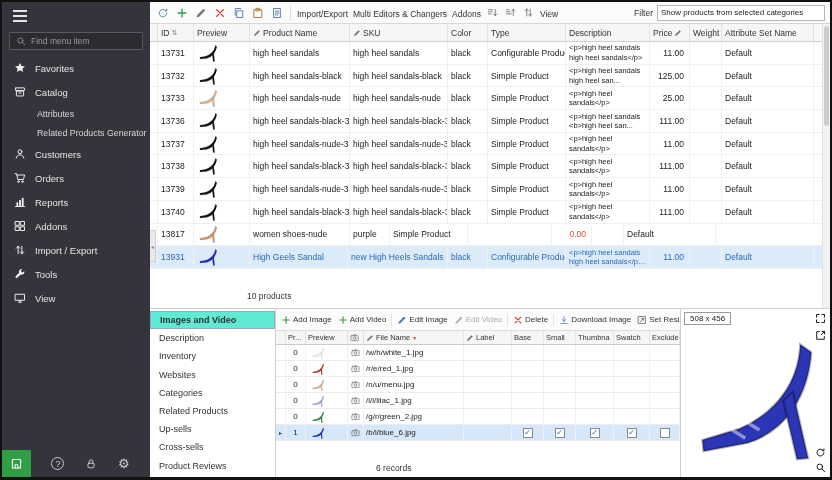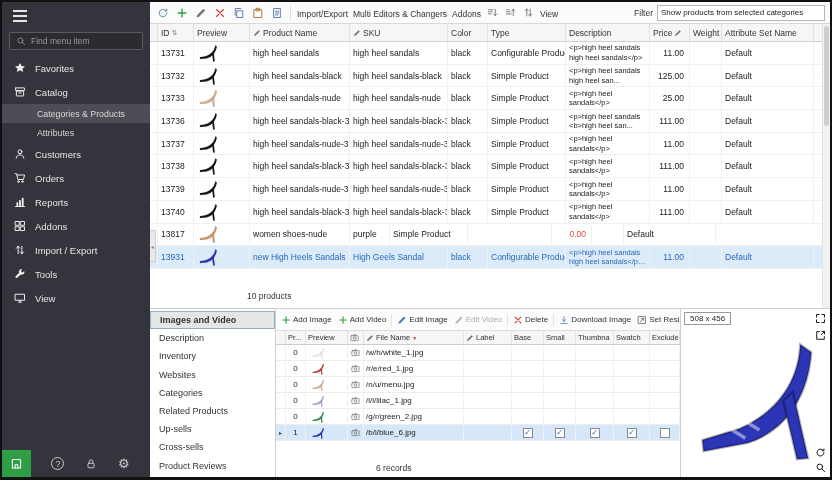--- a/index.html
+++ b/index.html
@@ -43,21 +43,21 @@
 .price-red{color:#e04b3a;}
 .grid-row.selected{background:#dcebfa;color:#2a69b5;}
 .grid-footer{flex:0 0 39px;display:flex;align-items:flex-end;padding:0 0 7px 97px;font-size:8.5px;color:#333;}
 .vscroll{position:absolute;right:0;top:22px;width:8px;height:284px;background:#f2f2f2;border-left:1px solid #e3e3e3;cursor:pointer;}
 .vscroll .thumb{position:absolute;top:2px;left:1px;width:5px;height:100px;background:#cdcdcd;border-radius:3px;}
 .collapse-tab{position:absolute;left:0;top:228px;width:6px;height:32px;background:#e9e9e9;border:1px solid #cfcfcf;border-left:0;display:flex;align-items:center;justify-content:center;font-size:6px;color:#888;cursor:pointer;z-index:3;}
 
 .detail{flex:1;display:flex;min-height:0;border-top:1px solid #cfcfcf;}
 .tabs{width:126px;flex:0 0 126px;border-right:1px solid #cfcfcf;padding-top:2px;overflow:hidden;background:#fff;}
 .tab{height:18.2px;display:flex;align-items:center;padding:0 9px;font-size:9px;color:#333;cursor:pointer;white-space:nowrap;overflow:hidden;}
-.tab.active{border:1px solid #8faecb;background:#e5e5e5;font-weight:bold;}
+.tab.active{border:1px solid #8faecb;background:#5eead4;font-weight:bold;}
 .detail-mid{flex:1;display:flex;flex-direction:column;min-width:0;overflow:hidden;}
 .dtoolbar{height:22px;flex:0 0 22px;display:flex;align-items:center;gap:4px;padding:0 4px;border-bottom:1px solid #ddd;font-size:8px;color:#333;white-space:nowrap;overflow:hidden;background:#fcfcfc;}
 .dbtn{display:flex;align-items:center;gap:2px;border:0;background:none;font:inherit;color:#333;cursor:pointer;padding:1px;}
 .dbtn.disabled{color:#aaa;}
 .dsep{width:1px;height:12px;background:#e2e2e2;flex:0 0 1px;}
 .dgrid-header{height:14px;flex:0 0 14px;display:flex;background:#f6f6f6;border-bottom:1px solid #ccc;font-size:7.5px;color:#333;overflow:hidden;}
 .dh-cell{display:flex;align-items:center;gap:2px;padding:0 2px;border-right:1px solid #e3e3e3;overflow:hidden;flex:0 0 auto;white-space:nowrap;cursor:pointer;}
 .fmark{color:#d23b2b;font-size:5px;}
 .dgrid-body{overflow:hidden;}
 .dgrid-row{display:flex;height:16px;border-bottom:1px solid #ededed;font-size:8px;color:#222;align-items:stretch;cursor:pointer;}
@@ -115,25 +115,25 @@
           <div class="menu-item">
             <span class="icn " style="width:12px;height:12px">
               <svg viewBox="0 0 16 16">
                 <rect x="2" y="2.5" width="12" height="3.5" rx=".5"></rect>
                 <rect x="3.2" y="6.8" width="9.6" height="6.5" rx=".5"></rect>
                 <path d="M6.5 9.3h3"></path>
               </svg>
             </span>
             <span>Catalog</span>
           </div>
-          <div class="sub-item active">
-            <span>Categories &amp; Products</span>
-          </div>
           <div class="sub-item">
             <span>Attributes</span>
+          </div>
+          <div class="sub-item">
+            <span>Related Products Generator</span>
           </div>
           <div class="menu-item">
             <span class="icn " style="width:12px;height:12px">
               <svg viewBox="0 0 16 16">
                 <circle cx="8" cy="5" r="2.6"></circle>
                 <path d="M2.9 13.5c.6-3 2.5-4.3 5.1-4.3s4.5 1.3 5.1 4.3"></path>
               </svg>
             </span>
             <span>Customers</span>
           </div>
@@ -598,22 +598,22 @@
             <div class="g-cell" style="width:8px;padding:0;justify-content:center;font-size:6px;color:#444">▸</div>
             <div class="g-cell" style="width:36px">13931</div>
             <div class="g-cell" style="width:56px">
               <span class="shoe-s">
                 <svg viewBox="0 0 40 38" style="width:100%;height:100%;display:block">
                   <path d="M35.5 2.5C34 13 27 22 14.5 26L3 28.2v3.4l13.5-1.1C29 28 36.5 17.5 38.6 5.2Z" fill="#2b35b5" stroke="rgba(0,0,0,.3)" stroke-width=".7"></path>
                   <path d="M31.8 16.5 34.3 37h-3.4L28.6 19Z" fill="#2b35b5" stroke="rgba(0,0,0,.3)" stroke-width=".7"></path>
                 </svg>
               </span>
             </div>
+            <div class="g-cell" style="width:98px">High Geels Sandal</div>
             <div class="g-cell" style="width:100px">new High Heels Sandals</div>
-            <div class="g-cell" style="width:98px">High Geels Sandal</div>
             <div class="g-cell" style="width:40px">black</div>
             <div class="g-cell" style="width:78px">Configurable Product</div>
             <div class="g-cell desc" style="width:84px">
               <span class="desc-in">&lt;p&gt;high heel sandals high heel sandals&lt;/p&gt; ...</span>
             </div>
             <div class="g-cell num" style="width:40px">11.00</div>
             <div class="g-cell" style="width:32px"></div>
             <div class="g-cell" style="width:92px">Default</div>
           </div>
         </div>

